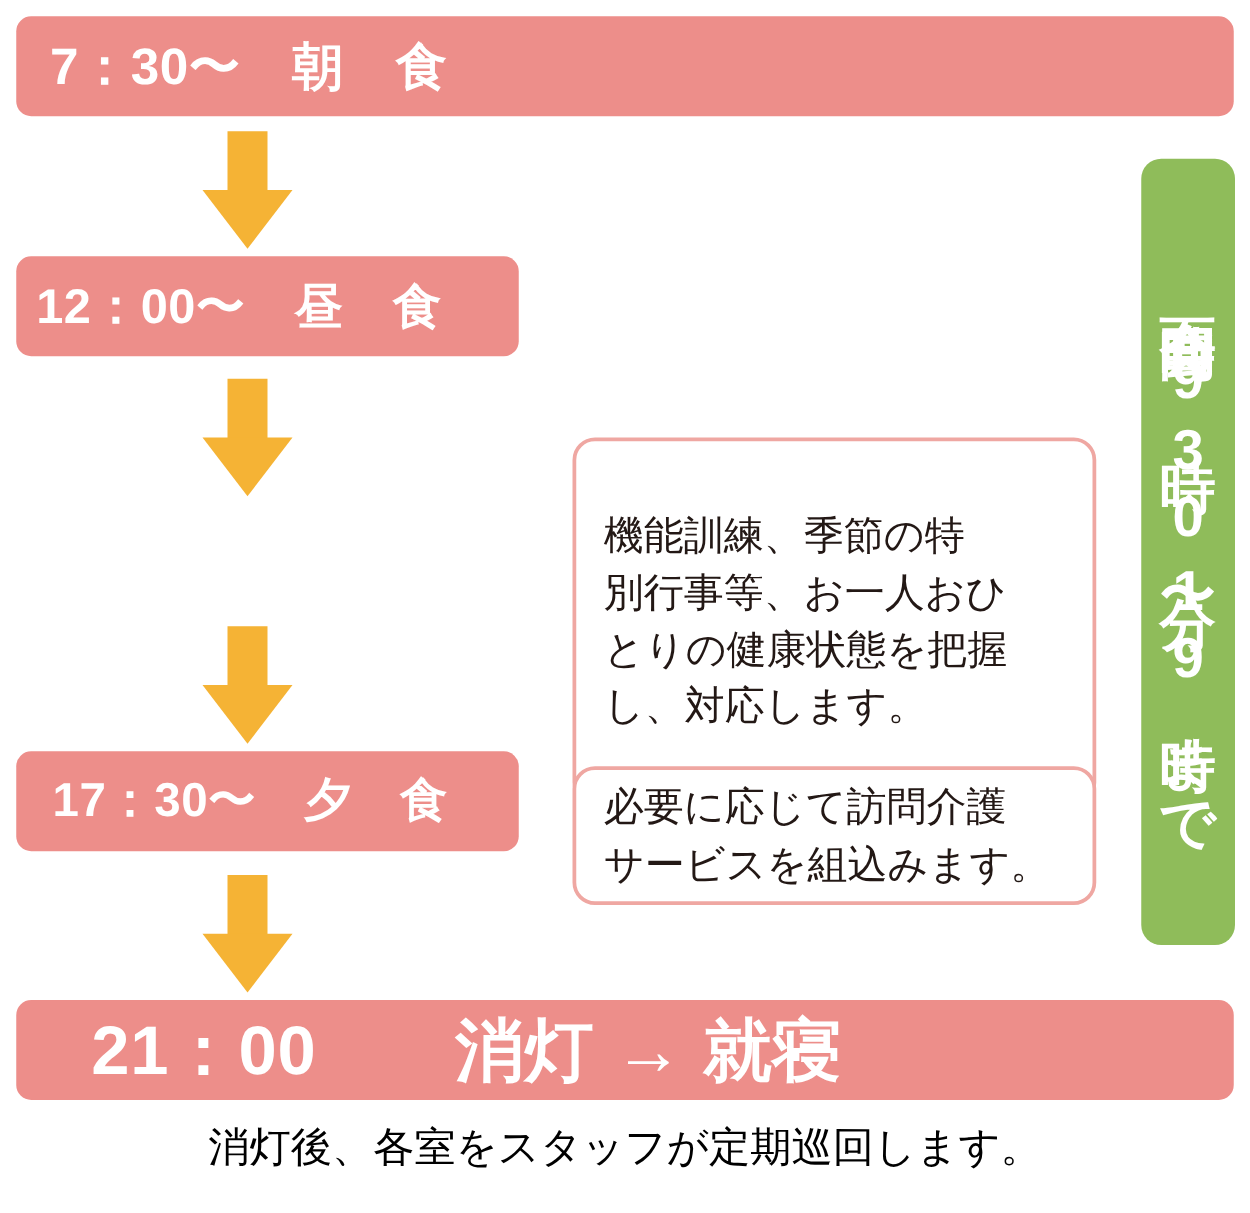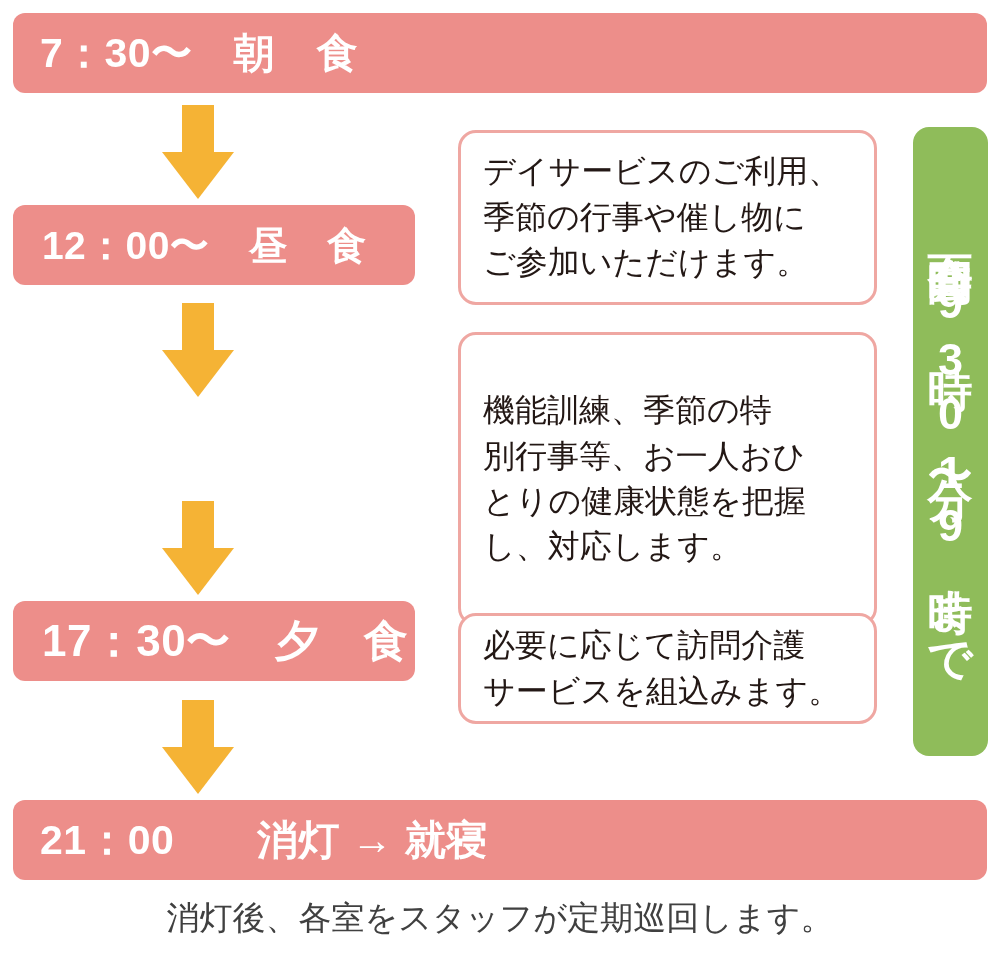--- a/index.html
+++ b/index.html
@@ -35,24 +35,24 @@
     line-height: 1;
   }
 
   .bar-1 { left: 13px;  top: 13px;  width: 974px; height: 80px; }
   .bar-2 { left: 13px;  top: 205px; width: 402px; height: 80px; }
   .bar-3 { left: 13px;  top: 403px; width: 402px; height: 80px; }
   .bar-4 { left: 13px;  top: 601px; width: 402px; height: 80px; }
   .bar-5 { left: 13px;  top: 800px; width: 974px; height: 80px; }
 
   .bar-1 .bar-label { font-size: 41px; padding-left: 27px; }
-  .bar-2 .bar-label { font-size: 39px; padding-left: 29px; }
+  .bar-2 .bar-label { font-size: 39px; padding-left: 16px; }
   .bar-3 .bar-label { font-size: 39px; padding-left: 29px; }
-  .bar-4 .bar-label { font-size: 44px; padding-left: 29px; }
-  .bar-5 .bar-label { font-size: 41px; padding-left: 27px; }
+  .bar-4 .bar-label { font-size: 38px; padding-left: 29px; }
+  .bar-5 .bar-label { font-size: 55px; padding-left: 27px; margin-left: 33px; }
 
   
   .arrow {
     position: absolute;
     left: 162px;
     width: 72px;
     height: 94px;
   }
   .arrow .shaft {
     position: absolute;
@@ -89,21 +89,21 @@
     align-items: center;
   }
   .note-text {
     color: #231815;
     font-size: 32px;
     line-height: 1.42;
     padding: 0 22px;
     white-space: pre-line;
   }
   .note-1 { top: 130px; width: 419px; height: 175px; }
-  .note-2 { top: 332px; width: 419px; height: 294px; align-items: center; }
+  .note-2 { top: 350px; width: 419px; height: 294px; align-items: center; }
   .note-3 { top: 613px; width: 419px; height: 111px; }
 
   
   .green-panel {
     position: absolute;
     left: 913px;
     top: 127px;
     width: 75px;
     height: 629px;
     background: #8FBC5A;
@@ -125,21 +125,21 @@
     white-space: pre;
   }
 
   
   .caption {
     position: absolute;
     left: 0;
     top: 898px;
     width: 1000px;
     text-align: center;
-    color: #404040;
+    color: #000000;
     font-size: 33px;
     line-height: 1.2;
   }
 </style>
 </head>
 <body>
 
 <div id="canvas">
 
   <div class="bar bar-1">
@@ -169,25 +169,20 @@
   </div>
   <div class="arrow arrow-3">
     <div class="shaft"></div>
     <div class="head"></div>
   </div>
   <div class="arrow arrow-4">
     <div class="shaft"></div>
     <div class="head"></div>
   </div>
 
-  <div class="note note-1">
-    <div class="note-text">デイサービスのご利用、
-季節の行事や催し物に
-ご参加いただけます。</div>
-  </div>
   <div class="note note-2">
     <div class="note-text">機能訓練、季節の特
 別行事等、お一人おひ
 とりの健康状態を把握
 し、対応します。</div>
   </div>
   <div class="note note-3">
     <div class="note-text">必要に応じて訪問介護
 サービスを組込みます。</div>
   </div>

